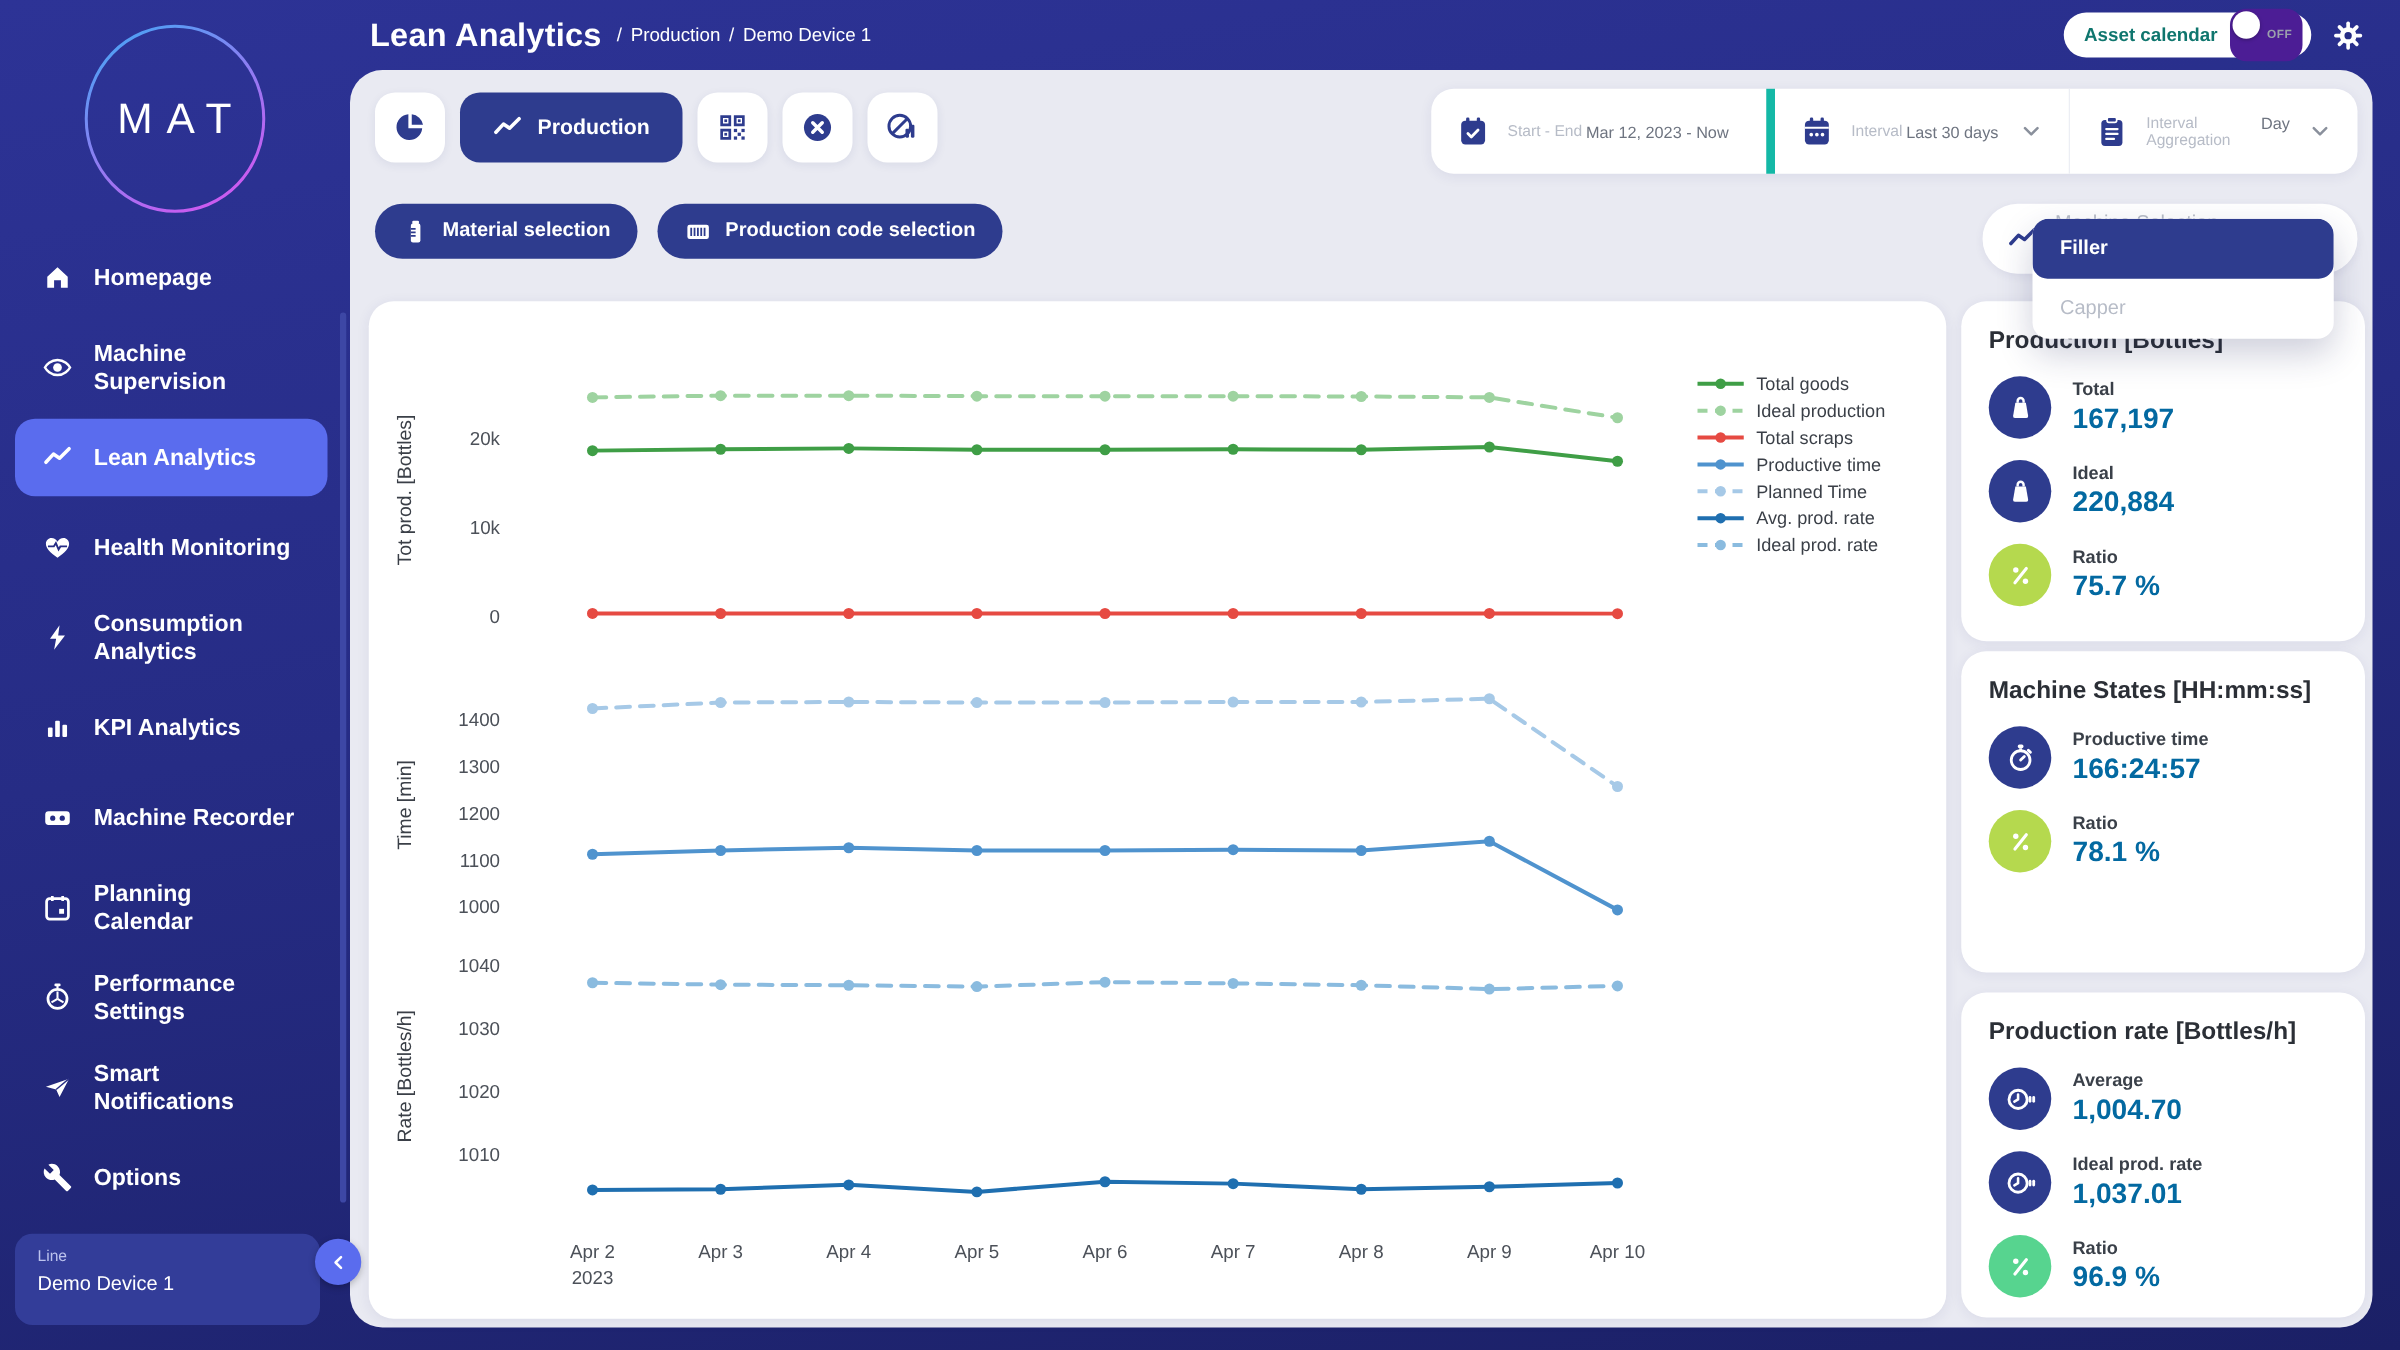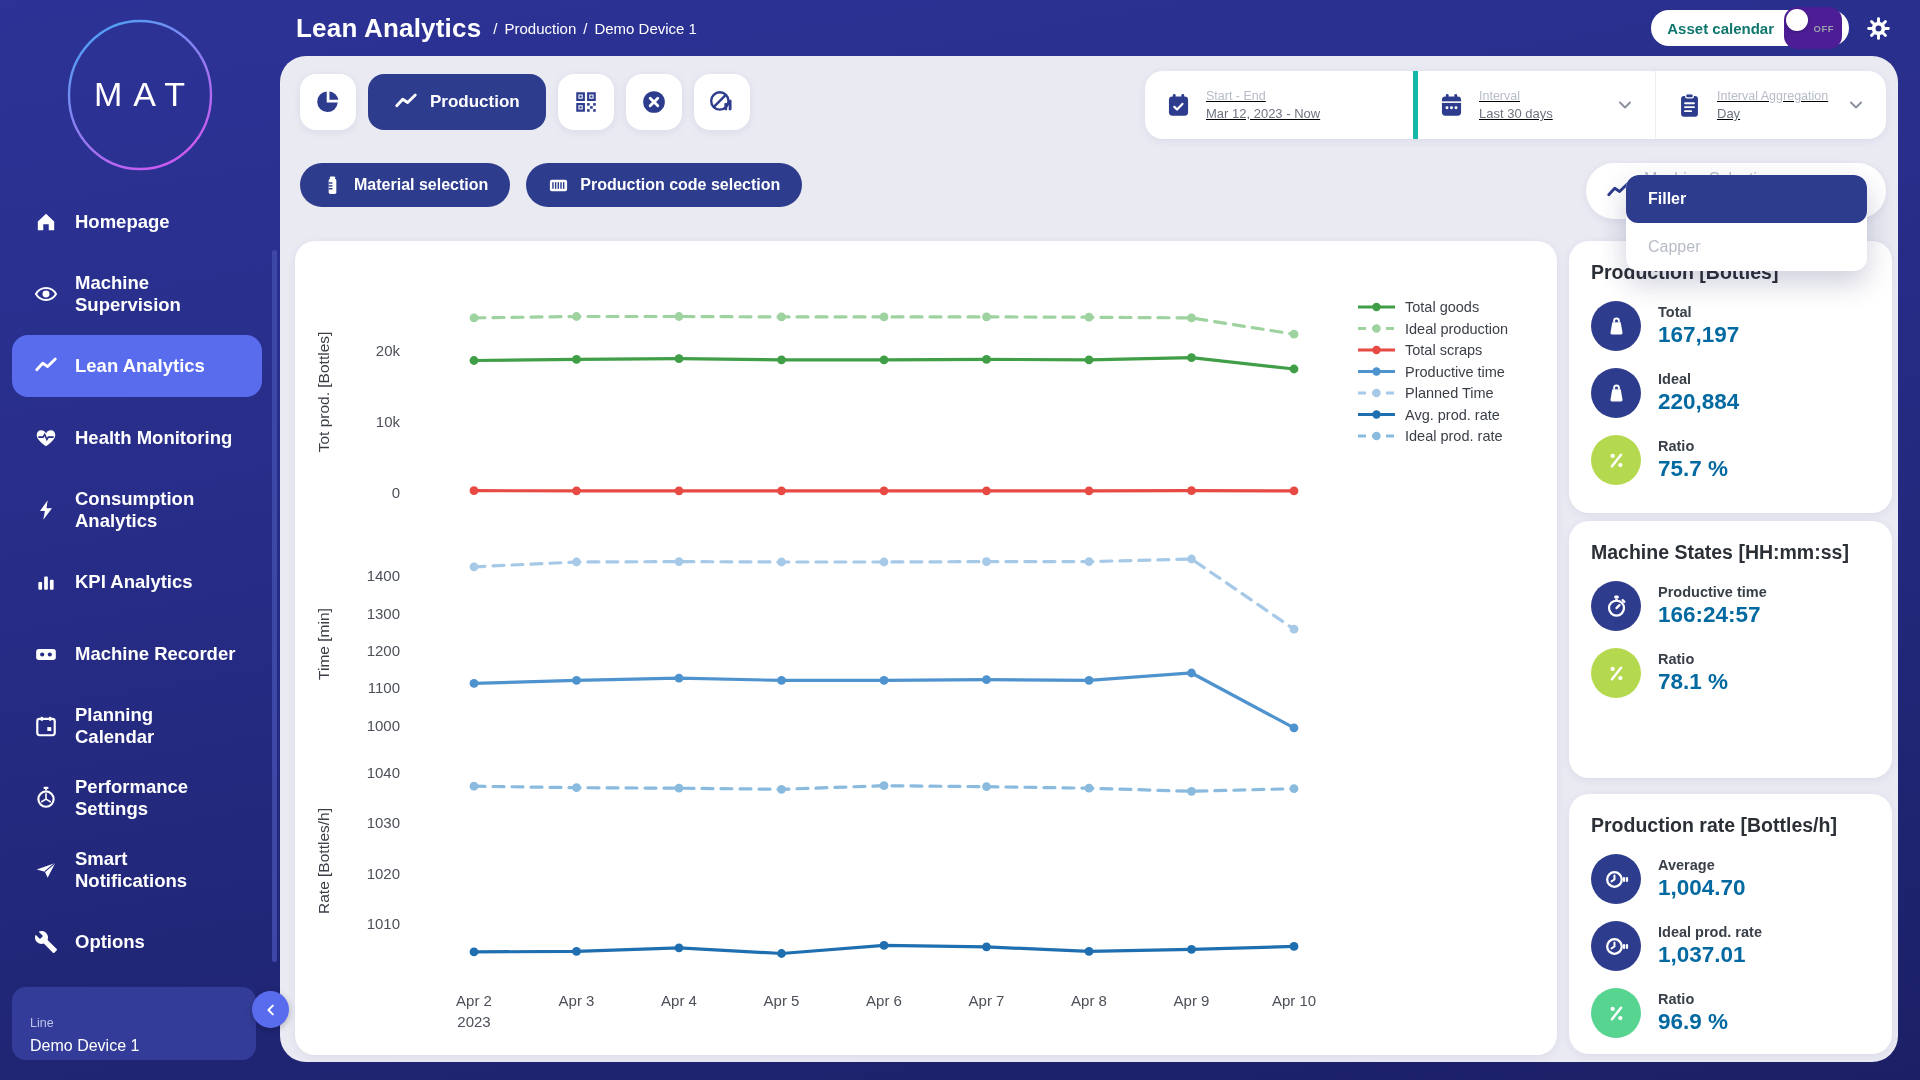--- a/index.html
+++ b/index.html
@@ -13,21 +13,21 @@
   
   .sidebar { width: 280px; flex: none; position: relative; }
   .logo-wrap { margin: 16px auto 0; width: 150px; height: 158px; }
   .nav { margin-top: 12px; }
   .nav-item { display: flex; align-items: center; height: 72px; color: #fff; cursor: pointer; }
   .nav-item .nav-icn { width: 24px; height: 24px; margin-left: 34px; flex: none; }
   .nav-label { margin-left: 17px; font-size: 18.5px; font-weight: 700; line-height: 1.18; white-space: pre-line; }
   .nav-item.active { background: #5a6cee; border-radius: 16px; margin: 5px 18px 5px 12px; height: 62px; }
   .nav-item.active .nav-icn { margin-left: 22px; }
   .side-scroll { position: absolute; top: 250px; right: 3px; width: 5px; height: 712px; background: #3d47a5; border-radius: 3px; }
-  .line-card { position: absolute; left: 12px; bottom: 20px; width: 244px; height: 73px; background: #333d99; border-radius: 14px; padding: 29px 18px; cursor: pointer; }
+  .line-card { position: absolute; left: 12px; bottom: 20px; width: 244px; height: 73px; background: #333d99; border-radius: 14px; padding: 11px 18px; cursor: pointer; }
   .line-label { font-size: 12.5px; color: #bcc3ee; }
   .line-value { font-size: 16px; color: #fff; margin-top: 7px; }
   .collapse-btn { position: absolute; left: 252px; top: 991px; width: 37px; height: 37px; border-radius: 50%;
     background: #5a6cee; border: none; z-index: 40; display: flex; align-items: center; justify-content: center;
     color: #fff; cursor: pointer; box-shadow: 0 2px 6px rgba(0,0,0,.25); padding: 0; }
   .collapse-btn .icn { width: 16px; height: 16px; }
 
   
   .main { flex: 1; display: flex; flex-direction: column; min-width: 0; }
   .header { height: 56px; flex: none; display: flex; align-items: center; padding: 0 28px 0 16px; color: #fff; }
@@ -45,23 +45,23 @@
   
   .content { flex: 1; background: #e9eaf2; border-radius: 26px; margin: 0 22px 18px 0; position: relative; padding: 15px 6px 0 15px; }
   .row1 { display: flex; align-items: flex-start; }
   .tab-group { display: flex; gap: 12px; margin-left: 5px; margin-top: 3px; }
   .sq-btn { width: 56px; height: 56px; border-radius: 16px; background: #fff; border: none; display: flex; align-items: center; justify-content: center; color: #2e3c8e; cursor: pointer; box-shadow: 0 2px 8px rgba(40,45,110,.08); }
   .sq-btn .icn { width: 26px; height: 26px; }
   .prod-btn { height: 56px; padding: 0 26px; border-radius: 16px; background: #2e3c8e; color: #fff; border: none; display: flex; align-items: center; gap: 12px; font-size: 17px; font-weight: 700; cursor: pointer; font-family: inherit; }
   .prod-btn .icn { width: 24px; height: 24px; }
   .filter-card { margin-left: auto; margin-right: 6px; width: 741px; height: 68px; background: #fff; border-radius: 18px; display: flex; align-items: center; box-shadow: 0 2px 10px rgba(40,45,110,.07); }
   .fgroup { display: flex; align-items: center; padding: 0 20px; gap: 14px; height: 100%; cursor: pointer; }
-  .fg1 { width: 268px; } .fg2 { width: 242px; border-left: 5px solid #14b8a6; } .fg3 { width: 231px; border-left: 1px solid #eceef4; }
+  .fg1 { width: 268px; } .fg2 { width: 242px; border-left: 7px solid #14b8a6; } .fg3 { width: 231px; border-left: 1px solid #eceef4; }
   .fico { width: 27px; height: 27px; color: #2e3c8e; flex: none; }
-  .ftxt { display: flex; flex-direction: column; gap: 3px; min-width: 0; text-decoration: underline; }
+  .ftxt { display: flex; flex-direction: row; gap: 3px; min-width: 0; }
   .flabel { font-size: 12.5px; color: #b7bcc7; }
   .fvalue { font-size: 13px; color: #6e7480; white-space: nowrap; }
   .fchev { margin-left: auto; width: 20px; height: 20px; color: #8a909c; flex: none; }
 
   .row2 { display: flex; align-items: flex-start; margin-top: 24px; height: 56px; }
   .pill-btn { height: 44px; border-radius: 22px; background: #2e3c8e; color: #fff; border: none; display: flex; align-items: center; gap: 11px; padding: 0 22px; font-size: 16px; font-weight: 700; cursor: pointer; font-family: inherit; }
   .pill-btn.first { margin-left: 5px; margin-right: 16px; }
   .pill-btn .icn { width: 21px; height: 21px; }
   .machine-pill { margin-left: auto; margin-right: 6px; width: 300px; height: 56px; background: #fff; border-radius: 28px; display: flex; align-items: flex-start; padding: 0 20px; cursor: pointer; box-shadow: 0 2px 8px rgba(40,45,110,.07); }
   .machine-pill .icn { width: 24px; height: 24px; color: #2e3c8e; align-self: center; }

